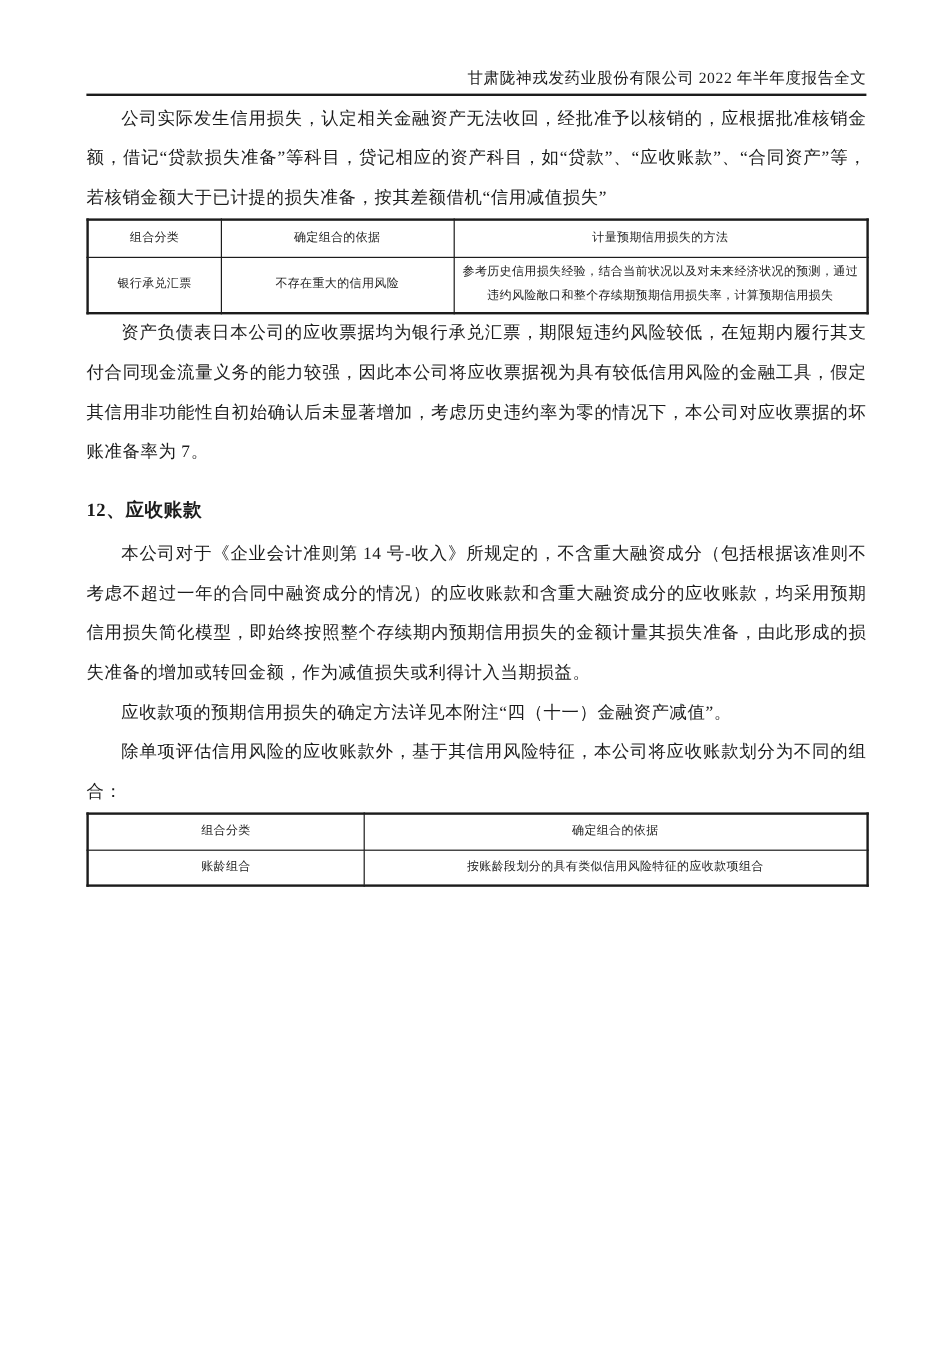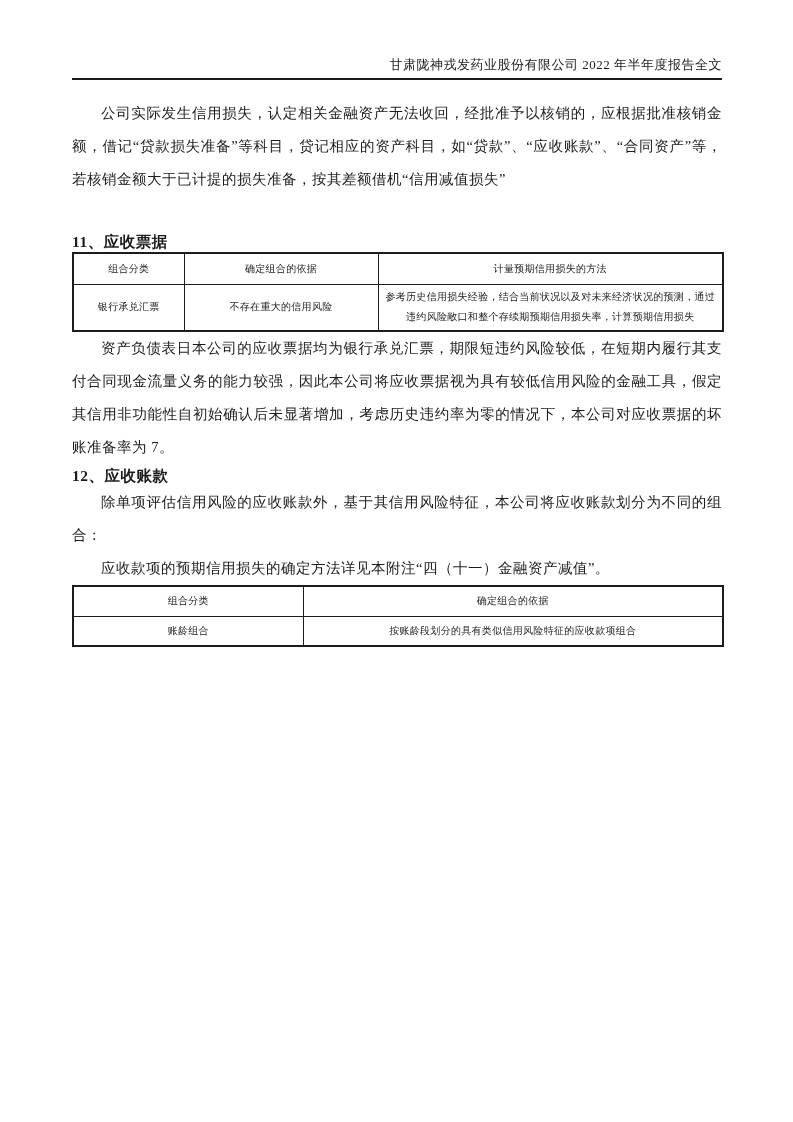--- a/index.html
+++ b/index.html
@@ -28,29 +28,29 @@
     letter-spacing: 0.5px;
   }
   .para {
     font-size: 14.5px;
     line-height: 33px;
     text-align: justify;
     text-justify: inter-ideograph;
     text-indent: 2em;
     letter-spacing: 0.5px;
   }
-  .para.p-first { margin-top: 17px; }
+  .para.p-first { margin-top: 3px; }
   .section-heading {
     font-size: 15.5px;
     font-weight: bold;
     line-height: 20px;
     letter-spacing: 0.5px;
   }
   .heading-11 { margin-top: 36px; }
-  .heading-12 { margin-top: 2px; }
+  .heading-12 { margin-top: 22px; }
   .s11-intro { margin-top: 14px; }
   .s12-p1 { margin-top: 10px; }
   table.doc-table {
     width: 650px;
     table-layout: fixed;
     border-collapse: collapse;
     border: 2px solid #1c1c1c;
     font-size: 10px;
     letter-spacing: 0.3px;
   }
@@ -77,21 +77,20 @@
 <body>
 
 <div class="page">
 
   <div class="doc-header">
     <span>甘肃陇神戎发药业股份有限公司 2022 年半年度报告全文</span>
   </div>
 
   <p class="para p-first">公司实际发生信用损失，认定相关金融资产无法收回，经批准予以核销的，应根据批准核销金额，借记“贷款损失准备”等科目，贷记相应的资产科目，如“贷款”、“应收账款”、“合同资产”等，若核销金额大于已计提的损失准备，按其差额借机“信用减值损失”</p>
 
-  <div class="section-heading heading-11">11、应收票据</div>
 
 
   <table class="doc-table t1">
     <colgroup>
       <col style="width:111px">
       <col style="width:194px">
       <col style="width:345px">
     </colgroup>
     <thead>
       <tr>
@@ -106,22 +105,23 @@
         <td>不存在重大的信用风险</td>
         <td>参考历史信用损失经验，结合当前状况以及对未来经济状况的预测，通过违约风险敞口和整个存续期预期信用损失率，计算预期信用损失</td>
       </tr>
     </tbody>
   </table>
 
   <p class="para">资产负债表日本公司的应收票据均为银行承兑汇票，期限短违约风险较低，在短期内履行其支付合同现金流量义务的能力较强，因此本公司将应收票据视为具有较低信用风险的金融工具，假定其信用非功能性自初始确认后未显著增加，考虑历史违约率为零的情况下，本公司对应收票据的坏账准备率为 7。</p>
 
   <div class="section-heading heading-12">12、应收账款</div>
 
+  <p class="para s12-p1">本公司对于《企业会计准则第 14 号-收入》所规定的，不含重大融资成分（包括根据该准则不考虑不超过一年的合同中融资成分的情况）的应收账款和含重大融资成分的应收账款，均采用预期信用损失简化模型，即始终按照整个存续期内预期信用损失的金额计量其损失准备，由此形成的损失准备的增加或转回金额，作为减值损失或利得计入当期损益。</p>
+  <p class="para">应收款项的预期信用损失的确定方法详见本附注“四（十一）金融资产减值”。</p>
   <p class="para">除单项评估信用风险的应收账款外，基于其信用风险特征，本公司将应收账款划分为不同的组合：</p>
-  <p class="para">应收款项的预期信用损失的确定方法详见本附注“四（十一）金融资产减值”。</p>
 
   <table class="doc-table t2">
     <colgroup>
       <col style="width:230px">
       <col style="width:420px">
     </colgroup>
     <thead>
       <tr>
         <th>组合分类</th>
         <th>确定组合的依据</th>

